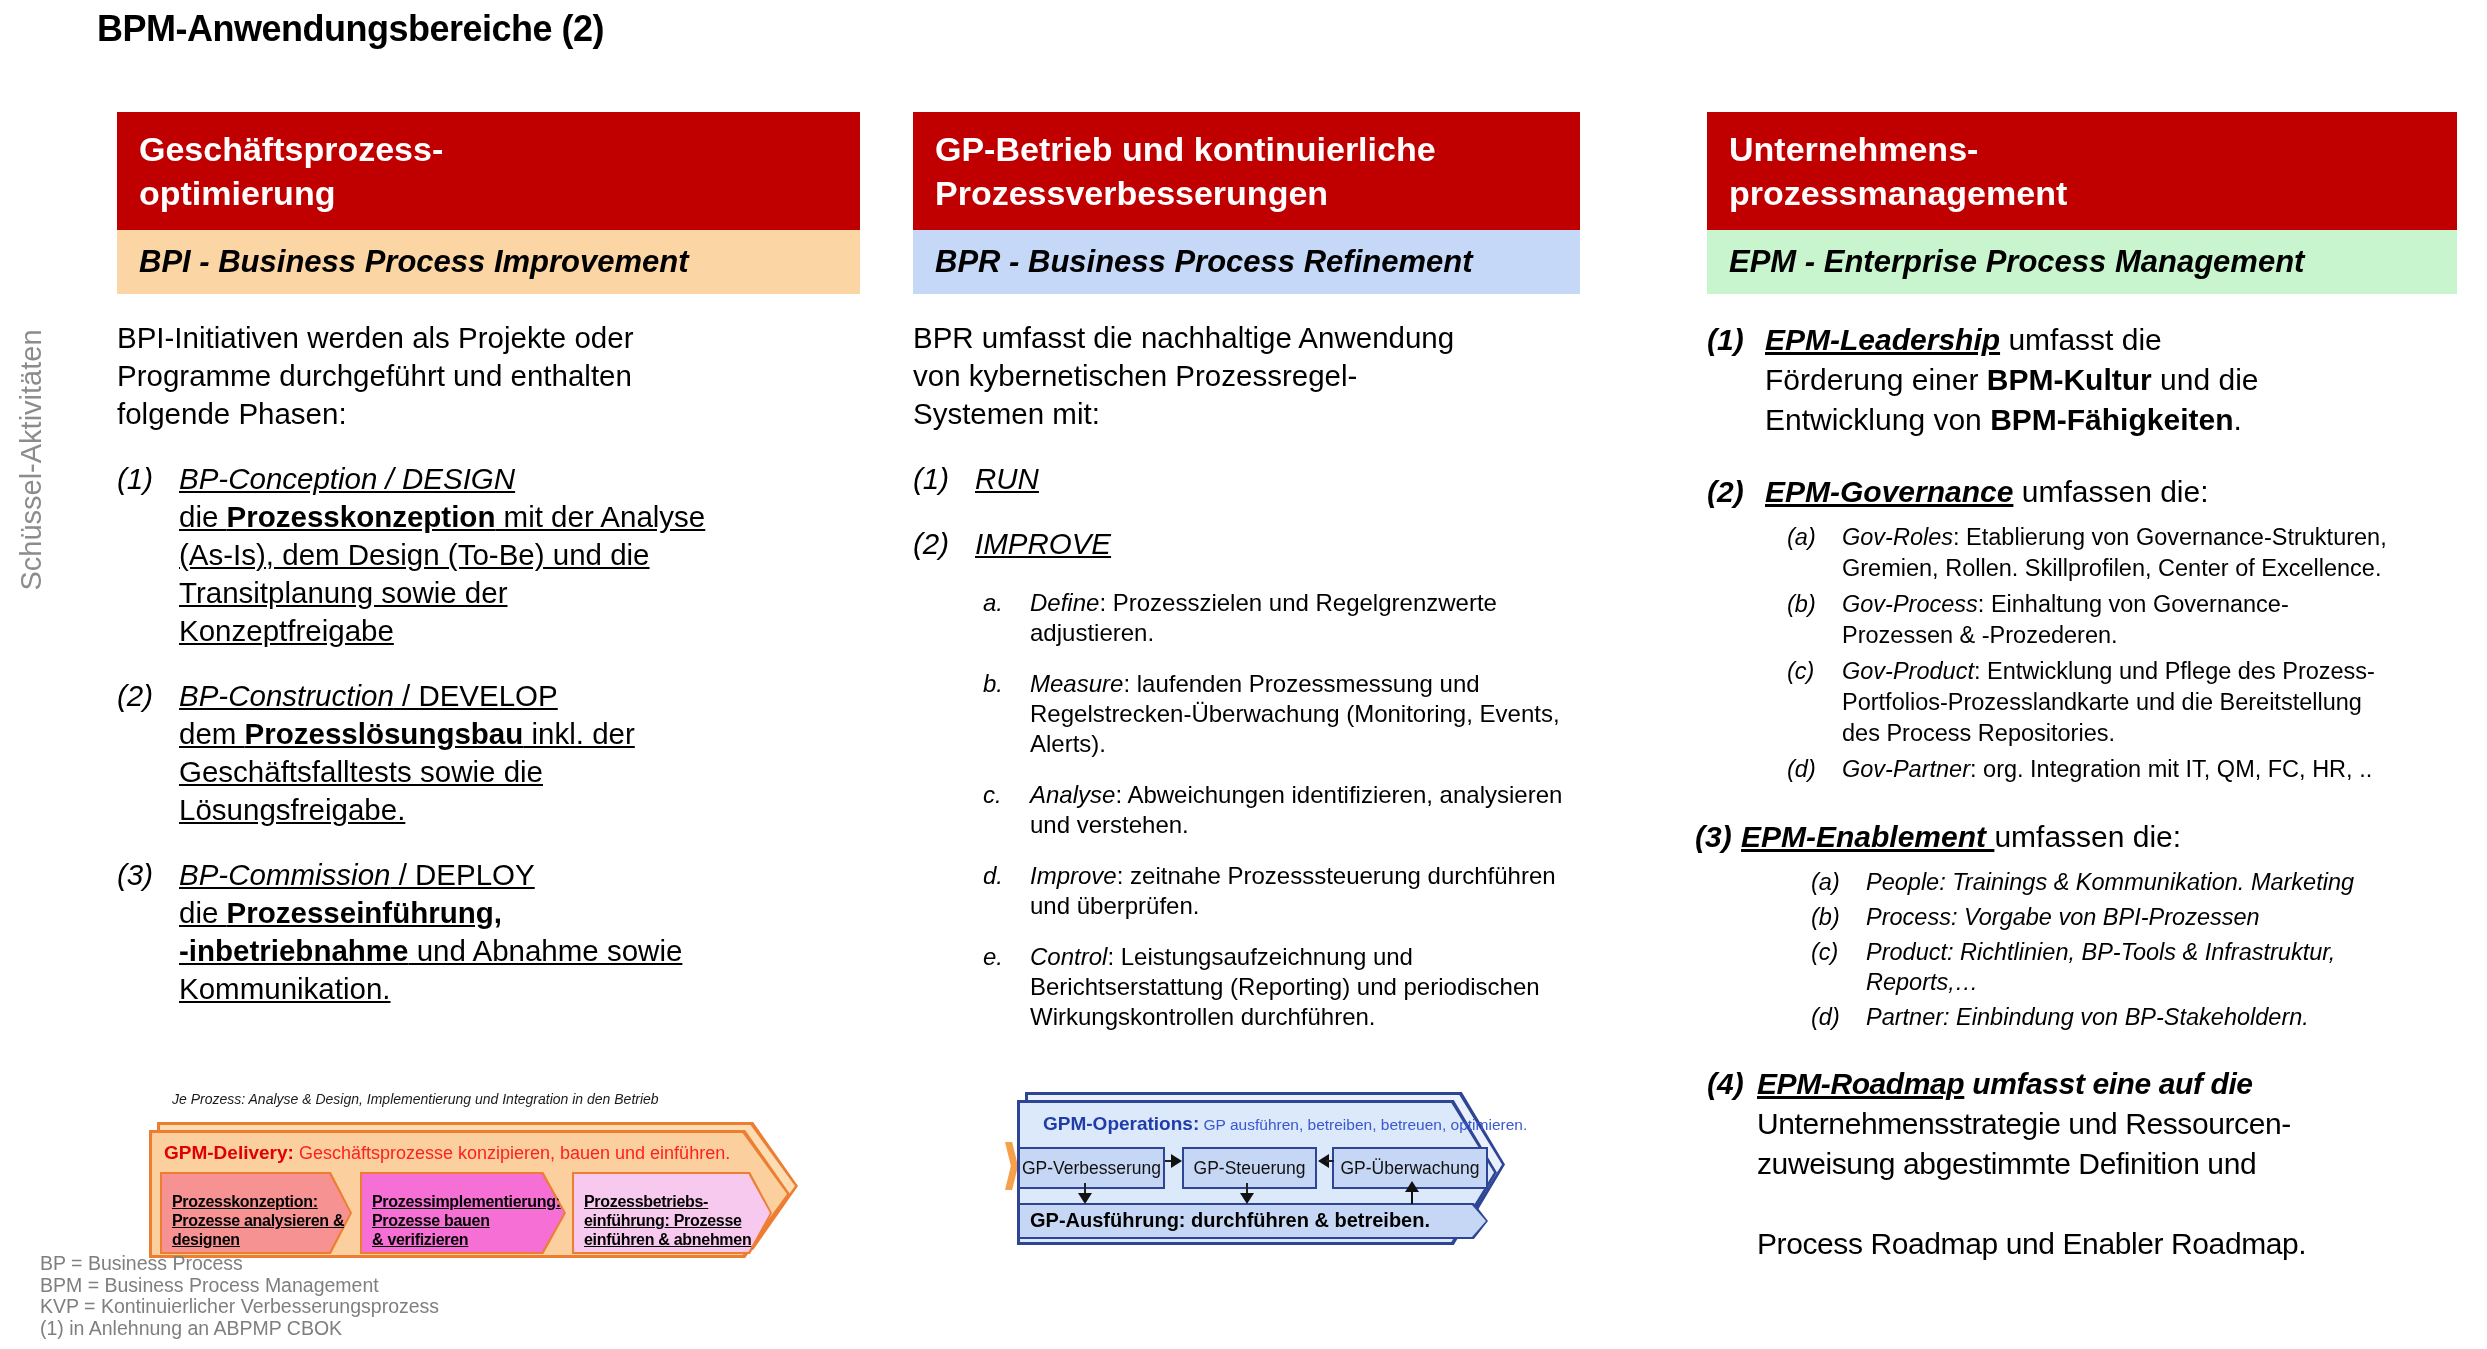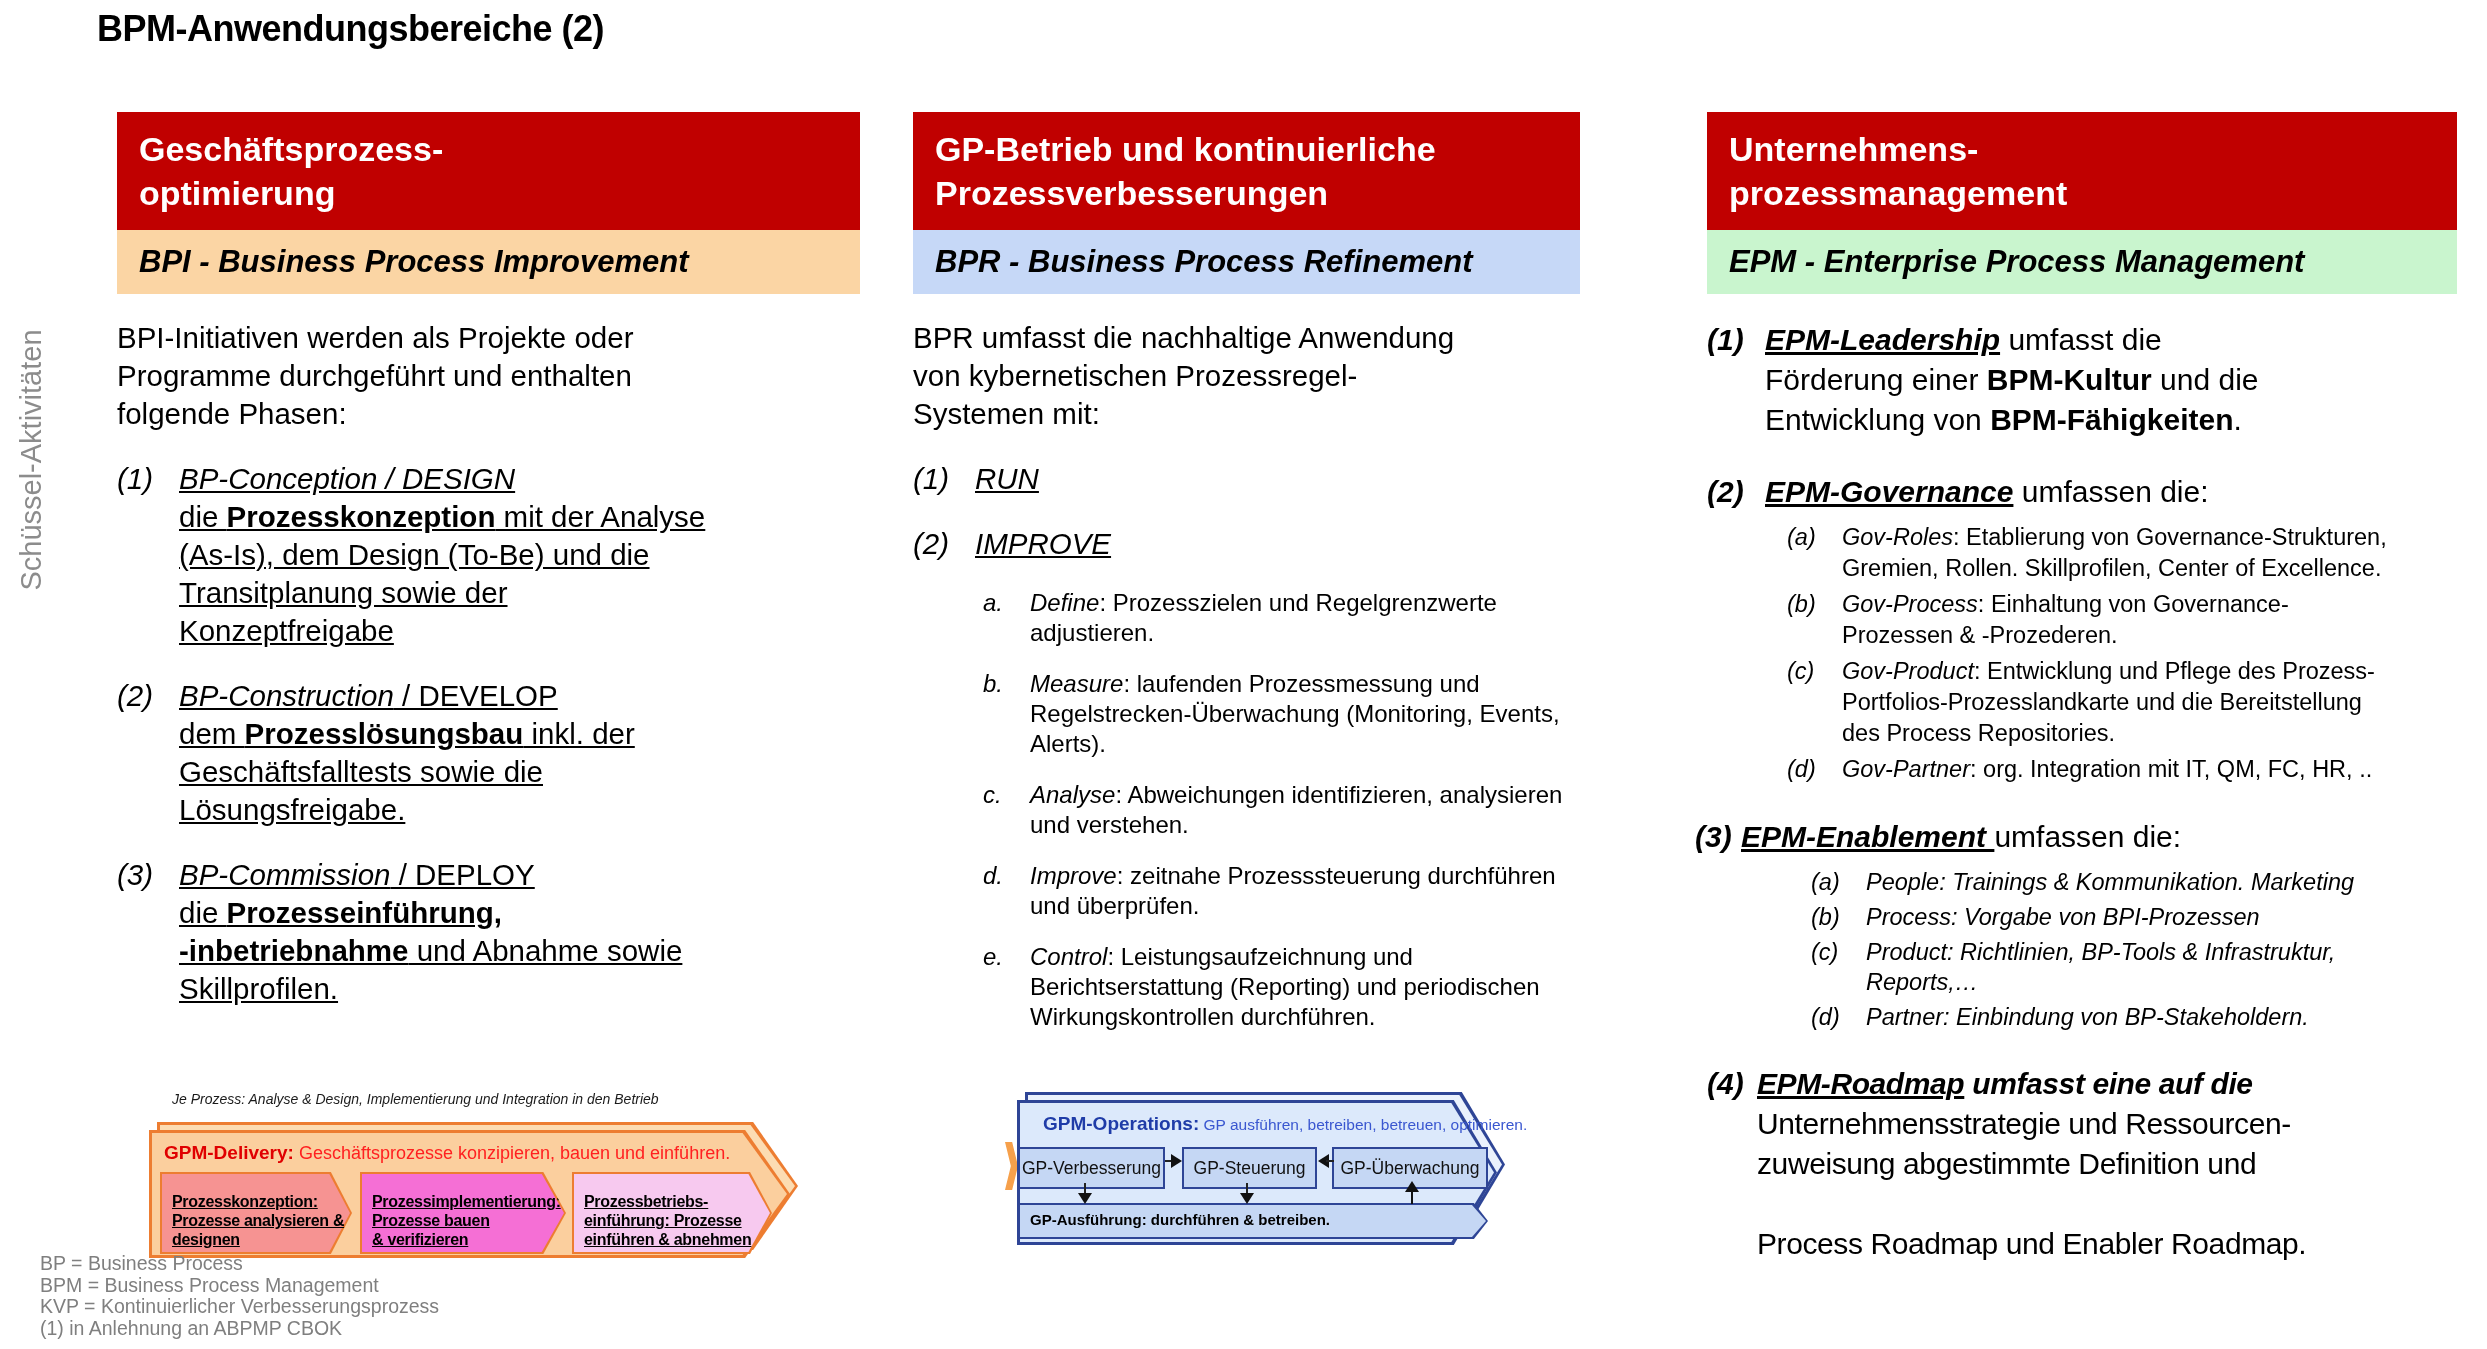--- a/index.html
+++ b/index.html
@@ -79,21 +79,21 @@
   .d2-label{position:absolute;left:38px;top:28px;font-size:15.5px;white-space:nowrap;}
   .d2-label .lb{font-weight:bold;font-size:19px;color:var(--c-operations_label_color,#1F3CA8);}
   .d2-label .lr{color:var(--c-operations_text_color,#3A57D0);}
   .obox{position:absolute;top:62px;height:42px;box-sizing:border-box;border:2px solid var(--stroke,#2E4596);
         background:var(--fill,#C5D7F4);display:flex;align-items:center;justify-content:center;
         font-size:17.5px;color:#111;white-space:nowrap;}
   .obox1{left:13px;width:147px;}
   .obox2{left:177px;width:135px;}
   .obox3{left:327px;width:156px;}
   .obar{top:118px;left:13px;width:470px;height:36px;clip-path:polygon(0 0,97% 0,100% 50%,97% 100%,0 100%);}
-  .obar .bartext{position:relative;padding-left:12px;font-size:15px;font-weight:bold;line-height:34px;white-space:nowrap;}
+  .obar .bartext{position:relative;padding-left:12px;font-size:20px;font-weight:bold;line-height:34px;white-space:nowrap;}
   .input-marker{position:absolute;left:0px;top:57px;width:13px;height:48px;
                 background:var(--c-input_marker,#F6A04B);
                 clip-path:polygon(0 0,55% 0,100% 50%,55% 100%,0 100%,45% 50%);}
 
   
   .conn{position:absolute;}
   .dash-h{border-top:2px dashed #222;height:0;}
   .dash-v{border-left:2px dashed #222;width:0;}
   .solid-v{border-left:2px solid #111;width:0;}
   .head-right{width:0;height:0;border-top:7px solid transparent;border-bottom:7px solid transparent;border-left:11px solid #111;}
@@ -120,21 +120,21 @@
       <div class="item">
         <div class="num">(1)</div>
         <div class="content"><span class="it">BP-Conception / DESIGN</span><br><span>die </span><span class="b">Prozesskonzeption</span><span> mit der Analyse</span><br><span>(As-Is), dem Design (To-Be) und die</span><br><span>Transitplanung sowie der</span><br><span>Konzeptfreigabe</span></div>
       </div>
       <div class="item">
         <div class="num">(2)</div>
         <div class="content"><span class="it">BP-Construction</span><span> / DEVELOP</span><br><span>dem </span><span class="b">Prozesslösungsbau</span><span> inkl. der</span><br><span>Geschäftsfalltests sowie die</span><br><span>Lösungsfreigabe.</span></div>
       </div>
       <div class="item">
         <div class="num">(3)</div>
-        <div class="content"><span class="it">BP-Commission</span><span> / DEPLOY</span><br><span>die </span><span class="b">Prozesseinführung,</span><br><span class="b">-inbetriebnahme</span><span> und Abnahme sowie</span><br><span>Skillprofilen.</span></div>
+        <div class="content"><span class="it">BP-Commission</span><span> / DEPLOY</span><br><span>die </span><span class="b">Prozesseinführung,</span><br><span class="b">-inbetriebnahme</span><span> und Abnahme sowie</span><br><span>Kommunikation.</span></div>
       </div>
     </div>
   </div>
 
   <div class="col" id="col2">
     <div class="col-header">GP-Betrieb und kontinuierliche<br>Prozessverbesserungen</div>
     <div class="col-subheader" style="--fill: #C6D8F7;">BPR - Business Process Refinement</div>
     <div class="col-body">
       <div class="intro">BPR umfasst die nachhaltige Anwendung<br>von kybernetischen Prozessregel-<br>Systemen mit:</div>
       <div class="item">

